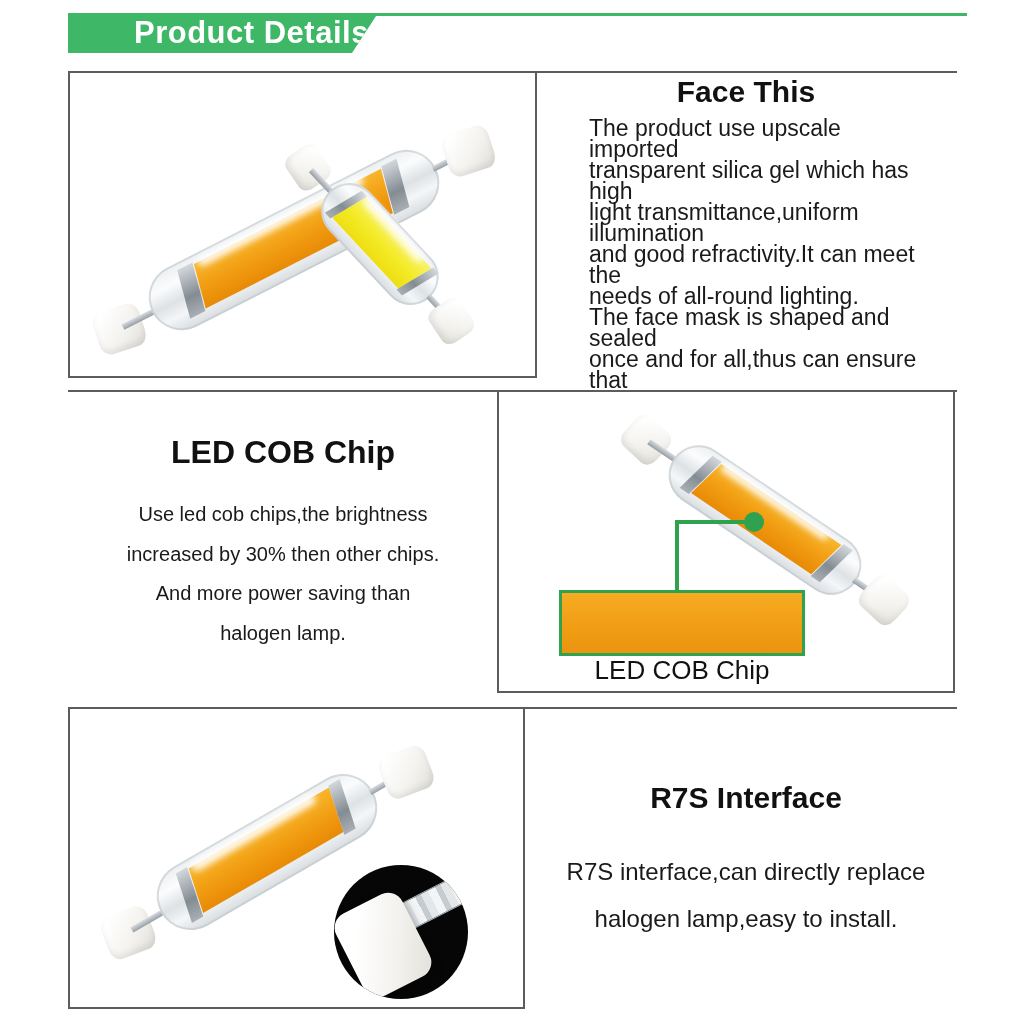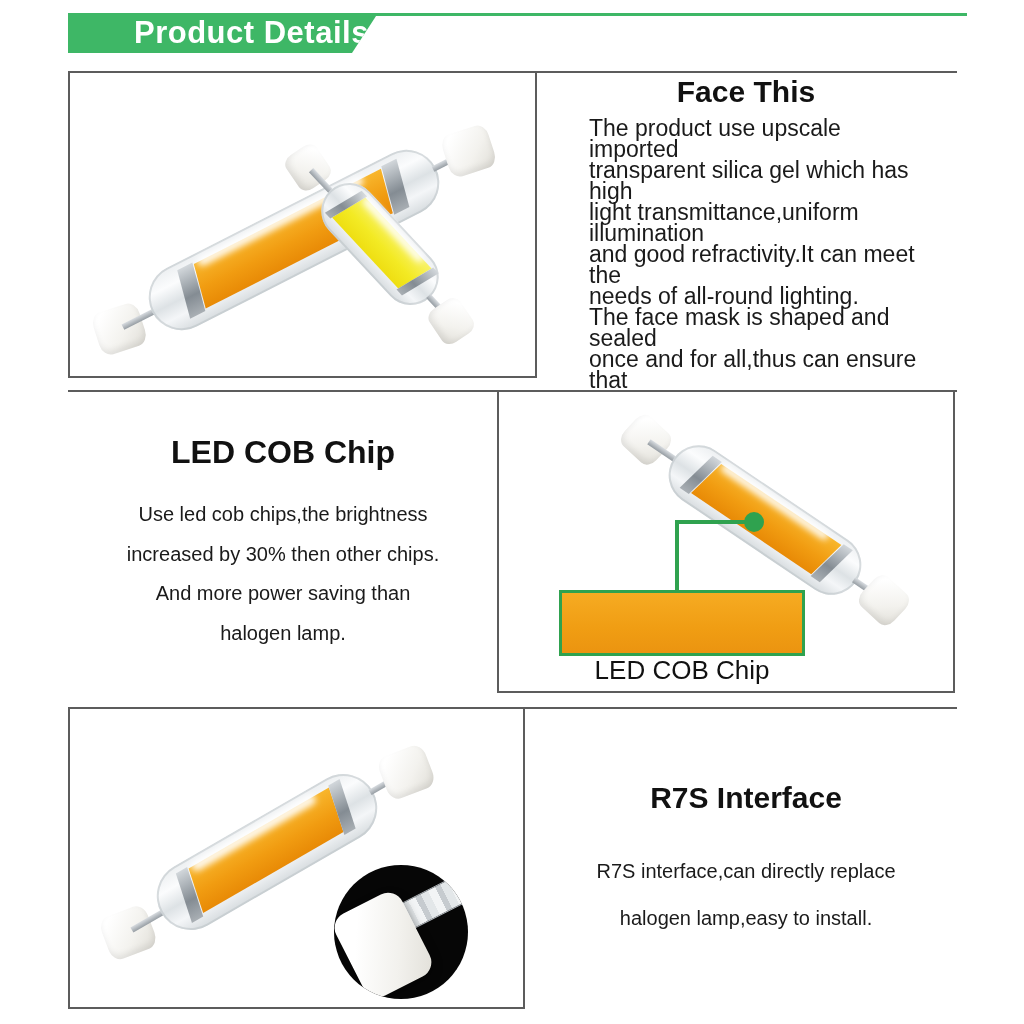--- a/index.html
+++ b/index.html
@@ -24,21 +24,21 @@
   .t-col h2{margin:0;font-weight:bold;text-align:center;color:#111;}
   .t-col p{margin:0;white-space:pre-line;}
   #text1{left:556px;top:76px;width:380px;}
   #text1 h2{font-size:30px;line-height:32px;}
   #text1 p{margin-top:10px;font-size:23px;line-height:21px;text-align:left;margin-left:33px;}
   #text2{left:70px;top:437px;width:426px;text-align:center;}
   #text2 h2{font-size:32px;line-height:30px;}
   #text2 p{margin-top:28px;font-size:20px;line-height:39.5px;text-align:center;}
   #text3{left:556px;top:782px;width:380px;text-align:center;}
   #text3 h2{font-size:30px;line-height:32px;}
-  #text3 p{margin-top:34px;font-size:20px;line-height:47px;text-align:center;}
+  #text3 p{margin-top:34px;font-size:24px;line-height:47px;text-align:center;}
 
   
   .lamp{position:absolute;}
   .lamp .tube{position:absolute;left:calc(var(--H)*0.92);right:calc(var(--H)*0.92);top:0;bottom:0;
       border-radius:999px;
       background:linear-gradient(180deg,#eceff1 0%,#fbfcfd 26%,#dde2e5 52%,#f4f6f8 74%,#d7dcdf 100%);
       box-shadow:inset 0 0 0 2px rgba(188,194,199,.55);}
   .lamp .shine{position:absolute;left:20%;right:22%;top:8%;height:15%;border-radius:999px;
       background:rgba(255,255,255,.9);filter:blur(3px);}
   .lamp .strip{position:absolute;left:17%;right:17%;top:13%;bottom:19%;

